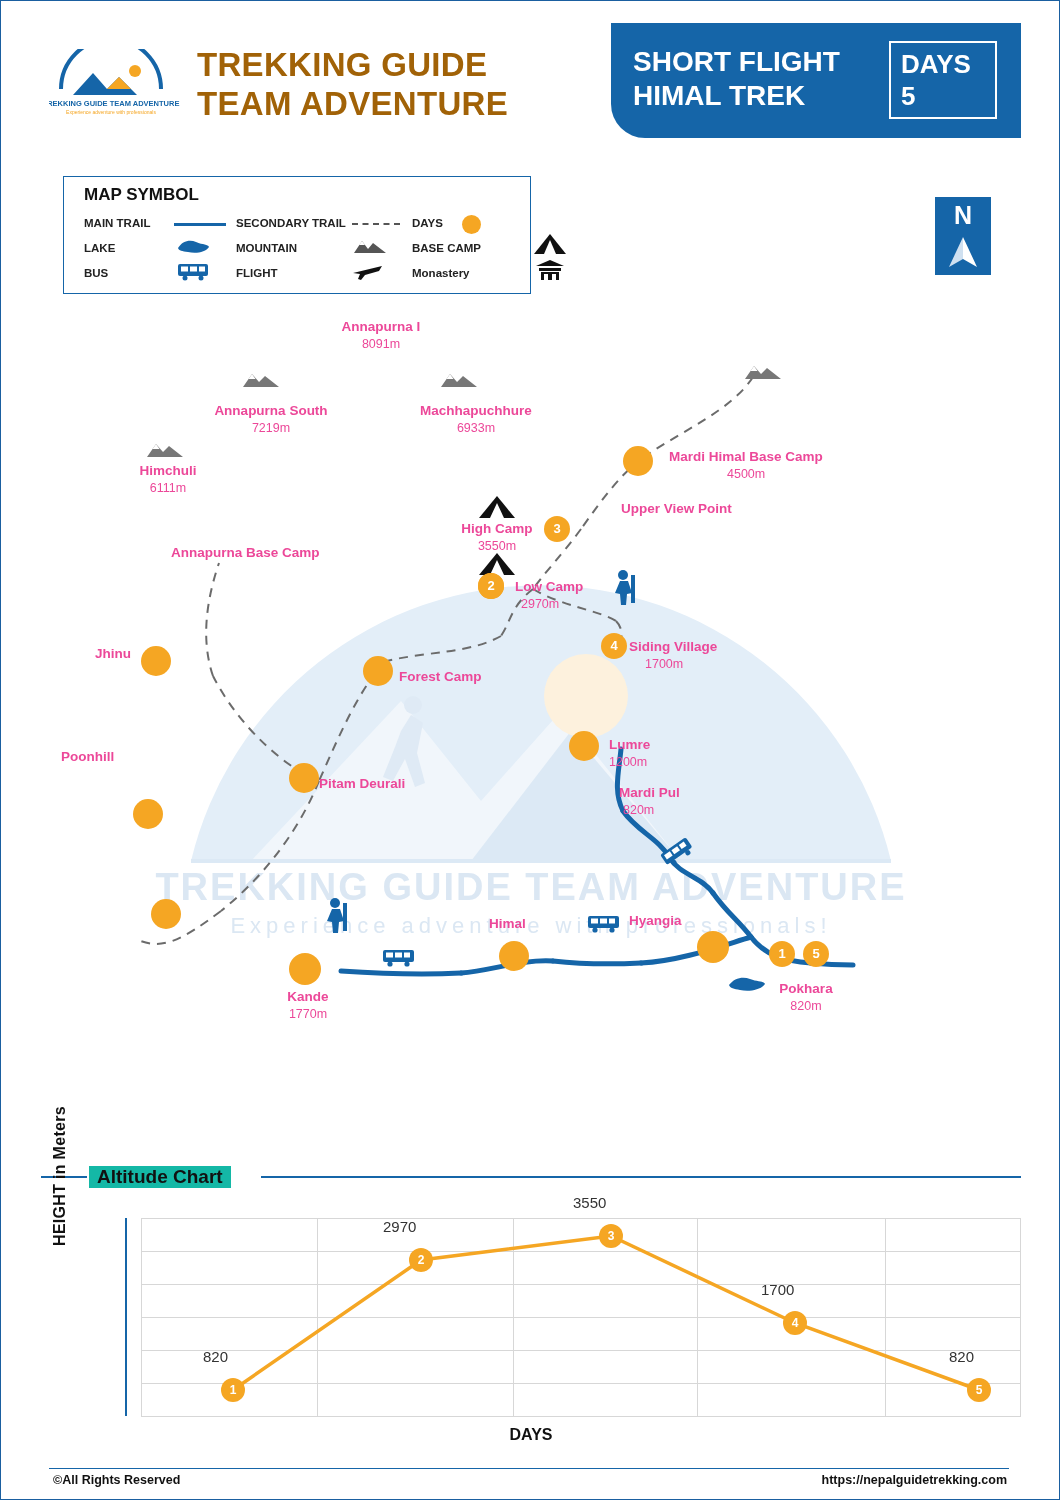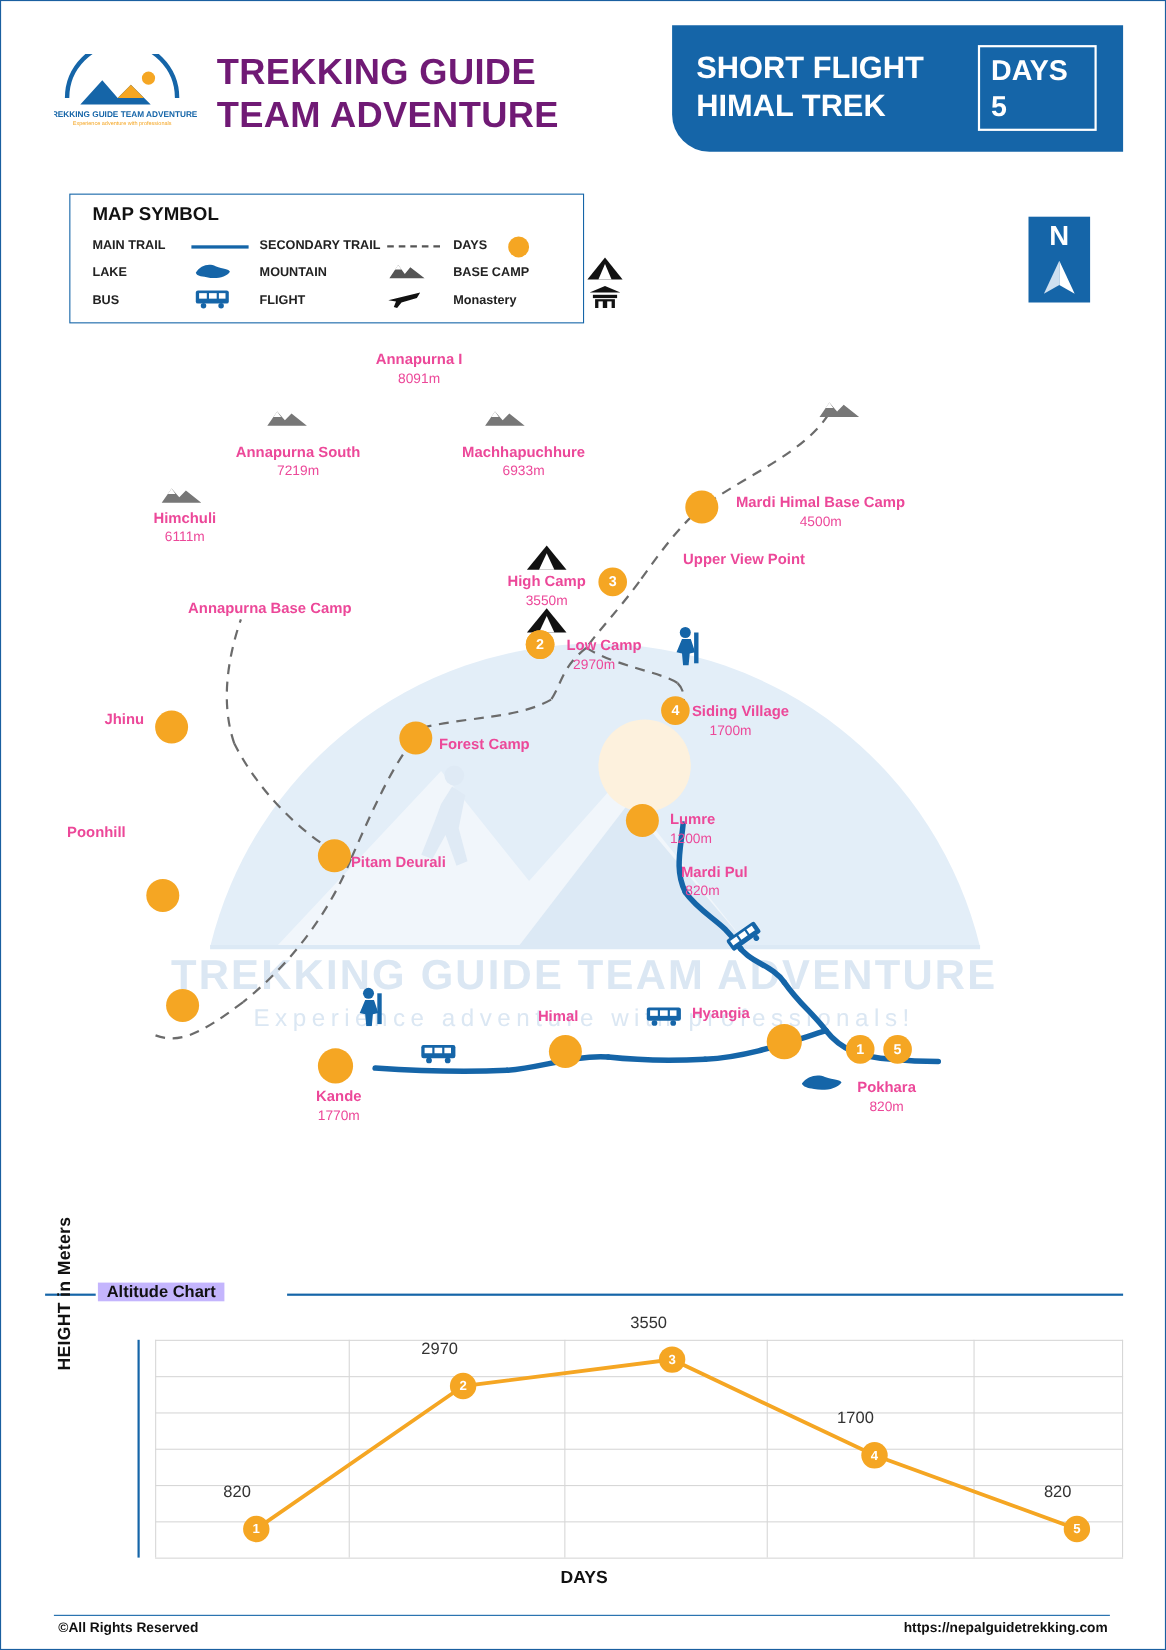--- a/index.html
+++ b/index.html
@@ -17,21 +17,21 @@
     border:1px solid #1a5fa0;
   }
 
   
   .logo {
     position:absolute; left:48px; top:48px; width:140px; height:70px;
   }
   .logo svg { display:block; }
   .brand-title {
     position:absolute; left:196px; top:45px;
-    font-size:33px; font-weight:bold; color:#701a75;
+    font-size:33px; font-weight:bold; color:#a16207;
     line-height:1.18; letter-spacing:.3px;
   }
   .header-banner {
     position:absolute; left:610px; top:22px; width:410px; height:115px;
     background:#1565a8;
     border-radius:0 0 0 34px;
   }
   .header-banner:before{
     content:""; position:absolute; left:0; top:0; width:100%; height:100%;
     border-radius:0 0 0 34px;
@@ -92,21 +92,21 @@
     position:absolute; border-radius:50%; background:#f5a623; color:#fff;
     font-size:13px; font-weight:bold; text-align:center; line-height:26px;
     width:26px; height:26px;
   }
   .lbl { position:absolute; font-size:13.5px; font-weight:bold; color:#ec4899; line-height:1.25; }
   .lbl .alt { font-weight:normal; font-size:12.5px; }
   .lbl.c { text-align:center; }
 
   
   .chart-wrap { position:absolute; left:40px; top:1175px; width:980px; height:280px; }
-  .chart-title { position:absolute; left:48px; top:-10px; font-size:15px; font-weight:bold; color:#111; background:#c4b5fd; padding:0 8px; }
+  .chart-title { position:absolute; left:48px; top:-10px; font-size:19px; font-weight:bold; color:#111; background:#14b8a6; padding:0 8px; }
   .chart-rule-l { position:absolute; left:0; top:0; width:46px; height:0; border-top:2px solid #1565a8; }
   .chart-rule-r { position:absolute; right:0; top:0; width:760px; height:0; border-top:2px solid #1565a8; }
   .ylabel {
     position:absolute; left:10px; top:70px; width:140px;
     transform:rotate(-90deg); transform-origin:left top;
     font-size:16px; font-weight:bold; letter-spacing:.3px;
     text-align:center;
   }
   .yaxis { position:absolute; left:84px; top:42px; width:0; height:198px; border-left:2px solid #1565a8; }
   .plot { position:absolute; left:100px; top:42px; width:880px; height:198px; }

